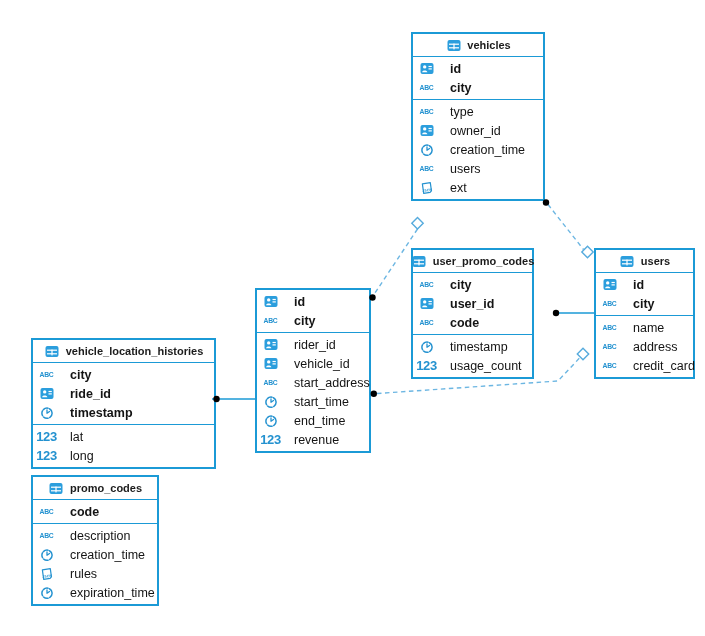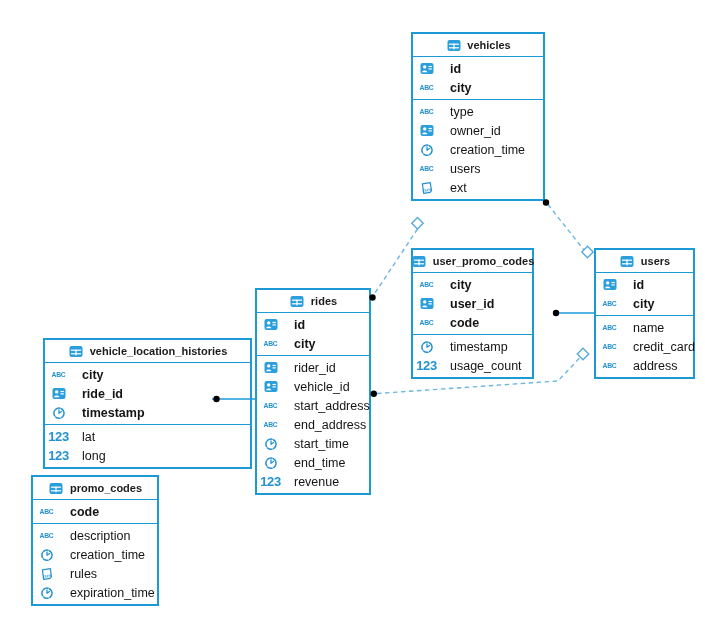--- a/index.html
+++ b/index.html
@@ -247,44 +247,33 @@
           <div class="row">
             <span class="icon">
               <span class="tic">ABC</span>
             </span>
             <span class="cname">name</span>
           </div>
           <div class="row">
             <span class="icon">
               <span class="tic">ABC</span>
             </span>
+            <span class="cname">address</span>
+          </div>
+          <div class="row">
+            <span class="icon">
+              <span class="tic">ABC</span>
+            </span>
             <span class="cname">credit_card</span>
           </div>
-          <div class="row">
-            <span class="icon">
-              <span class="tic">ABC</span>
-            </span>
-            <span class="cname">address</span>
-          </div>
         </div>
       </div>
   </div>
 
   <div class="table" style="left:255px;top:288px;width:116px;">
-    <div class="thead">
-      <span class="icon">
-          <svg width="14" height="13" viewBox="0 0 14 13">
-            <rect x="0.5" y="1" width="13" height="11" rx="2" fill="#2b9edd"></rect>
-            <rect x="2" y="4.6" width="10" height="1.2" fill="#fff"></rect>
-            <rect x="6.4" y="4.6" width="1.2" height="5.8" fill="#fff"></rect>
-            <rect x="2" y="8.2" width="10" height="1.2" fill="#fff"></rect>
-          </svg>
-        </span>
-      <span class="tname">rides</span>
-    </div>
     <div>
         <div class="section">
           <div class="row key">
             <span class="icon">
               <svg width="14" height="13" viewBox="0 0 14 13">
                 <rect x="0.5" y="1" width="13" height="11" rx="2" fill="#2b9edd"></rect>
                 <circle cx="4.7" cy="4.9" r="1.7" fill="#fff"></circle>
                 <path d="M2.1 10.3 C2.1 7.8 7.3 7.8 7.3 10.3 Z" fill="#fff"></path>
                 <rect x="8.5" y="3.9" width="3.3" height="1.2" fill="#fff"></rect>
                 <rect x="8.5" y="6.3" width="3.3" height="1.2" fill="#fff"></rect>
@@ -326,26 +315,20 @@
             <span class="cname">vehicle_id</span>
           </div>
           <div class="row">
             <span class="icon">
               <span class="tic">ABC</span>
             </span>
             <span class="cname">start_address</span>
           </div>
           <div class="row">
             <span class="icon">
-              <span class="tic">ABC</span>
-            </span>
-            <span class="cname">end_address</span>
-          </div>
-          <div class="row">
-            <span class="icon">
               <svg width="14" height="14" viewBox="0 0 14 14">
                 <circle cx="7" cy="7.2" r="5.1" fill="none" stroke="#2492d0" stroke-width="1.5" stroke-dasharray="5 1.5" stroke-linecap="round"></circle>
                 <path d="M7 7.2 L7 3.9 M7 7.2 L9.5 5.5" stroke="#2492d0" stroke-width="1.3" fill="none" stroke-linecap="round"></path>
               </svg>
             </span>
             <span class="cname">start_time</span>
           </div>
           <div class="row">
             <span class="icon">
               <svg width="14" height="14" viewBox="0 0 14 14">
@@ -358,21 +341,21 @@
           <div class="row">
             <span class="icon">
               <span class="tic nic">123</span>
             </span>
             <span class="cname">revenue</span>
           </div>
         </div>
       </div>
   </div>
 
-  <div class="table" style="left:43px;top:338px;width:209px;">
+  <div class="table" style="left:31px;top:338px;width:185px;">
     <div class="thead">
       <span class="icon">
           <svg width="14" height="13" viewBox="0 0 14 13">
             <rect x="0.5" y="1" width="13" height="11" rx="2" fill="#2b9edd"></rect>
             <rect x="2" y="4.6" width="10" height="1.2" fill="#fff"></rect>
             <rect x="6.4" y="4.6" width="1.2" height="5.8" fill="#fff"></rect>
             <rect x="2" y="8.2" width="10" height="1.2" fill="#fff"></rect>
           </svg>
         </span>
       <span class="tname">vehicle_location_histories</span>

